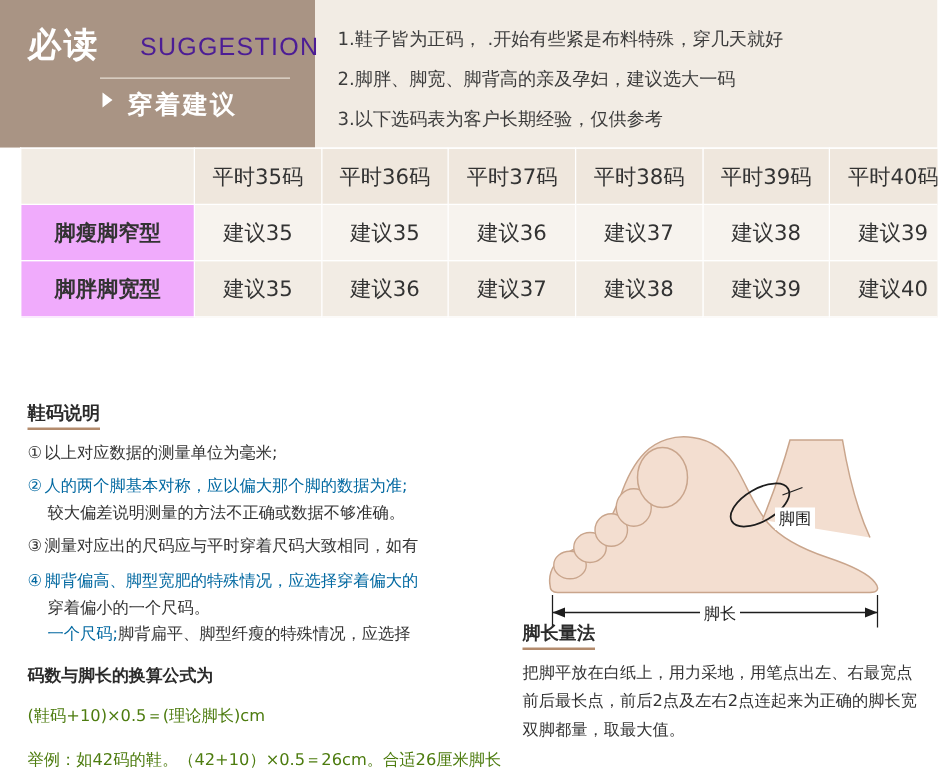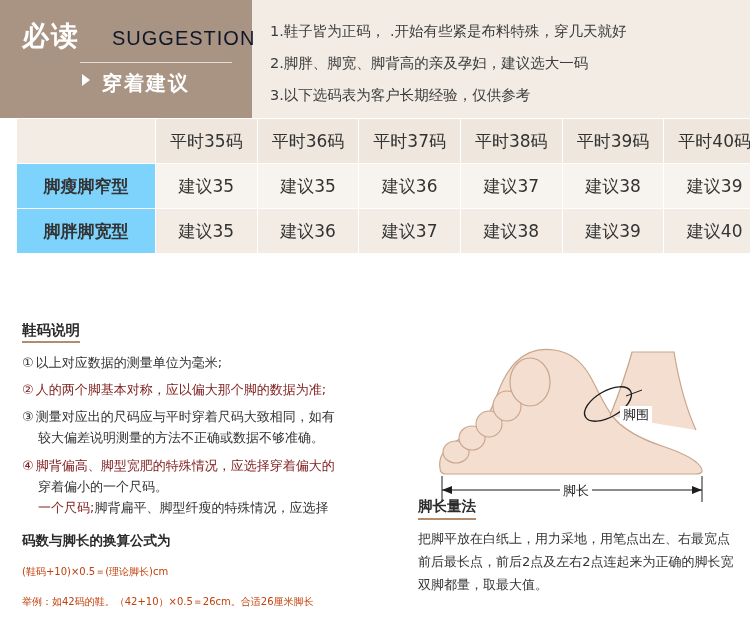--- a/index.html
+++ b/index.html
@@ -40,21 +40,21 @@
     top: 18px;
     color: #ffffff;
     font-size: 27px;
     font-weight: bold;
     letter-spacing: 2px;
   }
   .hl-sub {
     position: absolute;
     left: 112px;
     top: 27px;
-    color: #0f172a;
+    color: #4c1d95;
     font-size: 20px;
     letter-spacing: 1px;
     font-family: "Liberation Sans", sans-serif;
   }
   .hl-rule {
     position: absolute;
     left: 80px;
     top: 62px;
     width: 152px;
     height: 1px;
@@ -121,21 +121,21 @@
   .th-corner {
     background: #f2ece4;
     width: 138px;
   }
   .th-cell {
     background: #efe7dd;
     font-weight: normal;
     color: #2e2e2e;
   }
   .row-head {
-    background: #7dd3fc;
+    background: #f0abfc;
     font-weight: bold;
     color: #2e2e2e;
     font-size: 17px;
   }
   .cell {
     background: #f7f3ee;
   }
   .cell.alt {
     background: #f2ece4;
   }
@@ -171,37 +171,37 @@
     color: #333333;
     line-height: 1.55;
     margin-top: 7px;
     white-space: nowrap;
   }
   .list-item .mk {
     font-family: "DejaVu Sans", sans-serif;
     margin-right: 2px;
   }
   .hl-red {
-    color: #7f1d1d;
+    color: #0369a1;
   }
   .formula-block {
     position: absolute;
     left: 22px;
     top: 232px;
     width: 400px;
   }
   .formula-title {
     font-size: 13.5px;
     font-weight: bold;
     color: #2b2b2b;
     margin-bottom: 7px;
   }
   .formula-line {
-    font-size: 10px;
-    color: #c2410c;
+    font-size: 13px;
+    color: #4d7c0f;
     line-height: 1.7;
     margin-top: 13px;
   }
 
   
   .right-col {
     position: absolute;
     left: 412px;
     top: 30px;
     width: 330px;
@@ -303,25 +303,25 @@
       <span class="sec-title">鞋码说明</span>
     </div>
 
     <div class="left-col">
       <div class="list-item">
         <span class="mk">①</span><span>以上对应数据的测量单位为毫米;</span>
       </div>
       <div class="list-item hl-red">
         <span class="mk">②</span><span>人的两个脚基本对称，应以偏大那个脚的数据为准;</span>
       </div>
+      <div class="list-item" style="margin-top:1px;padding-left:16px;">
+        <span>较大偏差说明测量的方法不正确或数据不够准确。</span>
+      </div>
       <div class="list-item">
         <span class="mk">③</span><span>测量对应出的尺码应与平时穿着尺码大致相同，如有</span>
-      </div>
-      <div class="list-item" style="margin-top:1px;padding-left:16px;">
-        <span>较大偏差说明测量的方法不正确或数据不够准确。</span>
       </div>
       <div class="list-item hl-red">
         <span class="mk">④</span><span>脚背偏高、脚型宽肥的特殊情况，应选择穿着偏大的</span>
       </div>
       <div class="list-item" style="margin-top:1px;padding-left:16px;">
         <span>穿着偏小的一个尺码。</span>
       </div>
       <div class="list-item" style="margin-top:1px;padding-left:16px;">
         <span class="hl-red">一个尺码;</span><span>脚背扁平、脚型纤瘦的特殊情况，应选择</span>
       </div>

